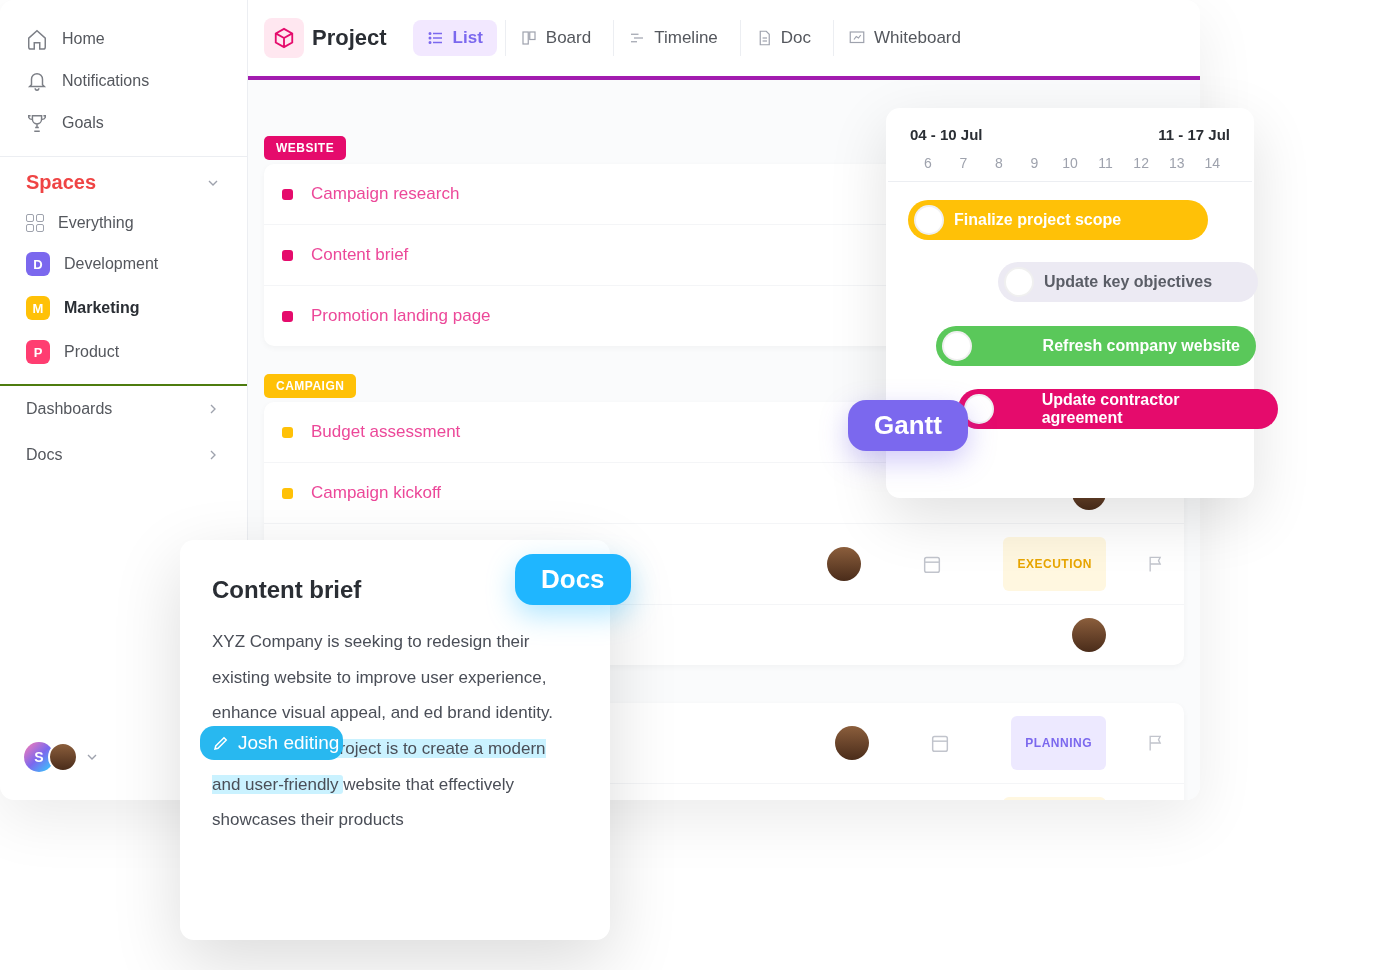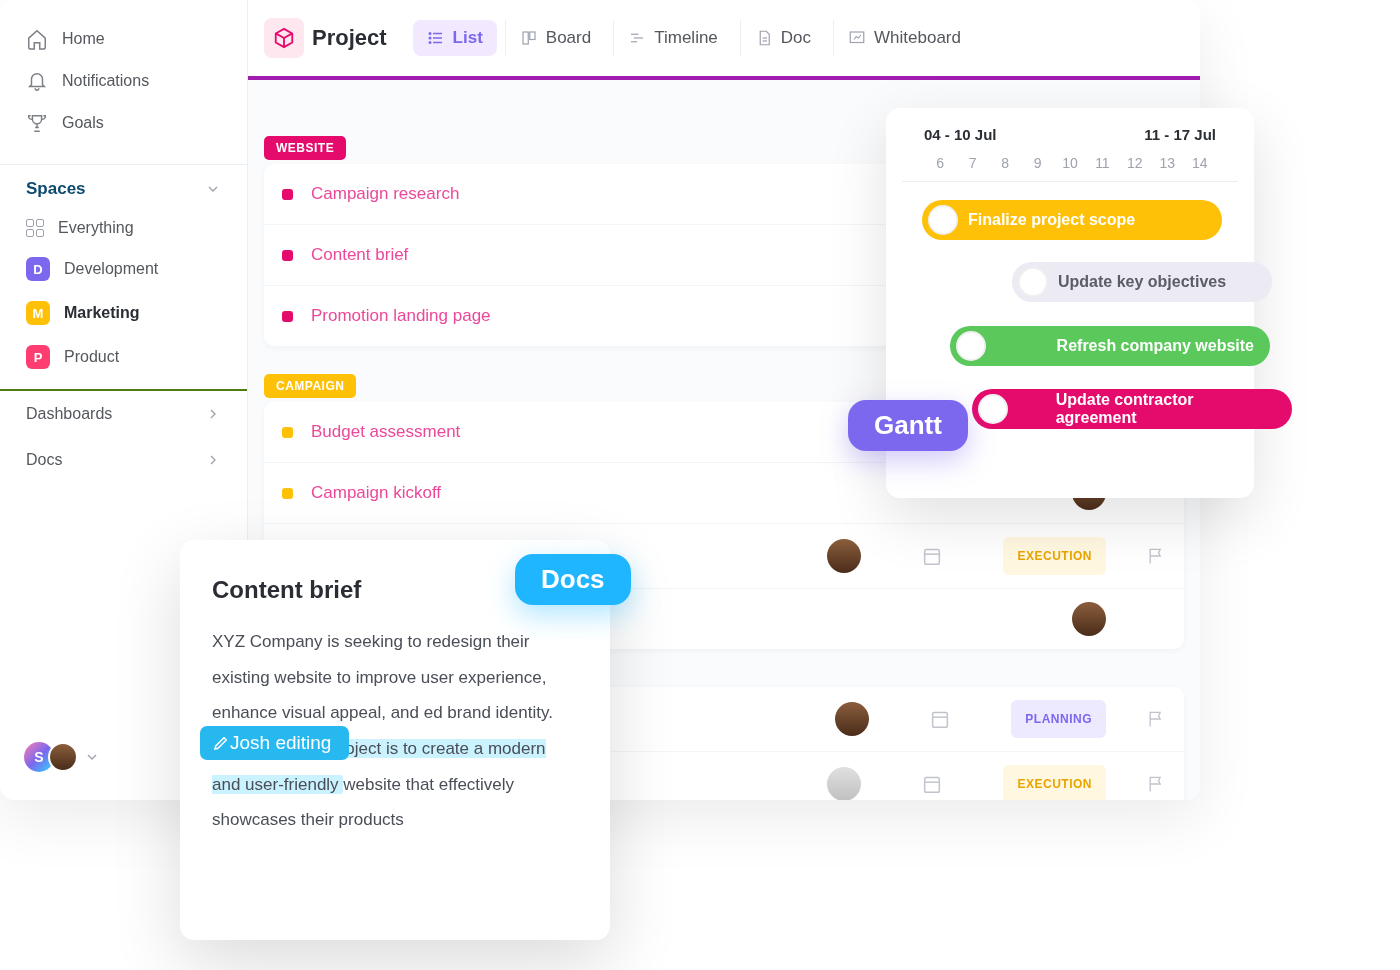--- a/index.html
+++ b/index.html
@@ -5,21 +5,21 @@
 * { margin: 0; padding: 0; box-sizing: border-box; font-family: -apple-system, BlinkMacSystemFont, 'Segoe UI', sans-serif; }
 body { background: #fff; width: 1400px; height: 970px; position: relative; overflow: hidden; }
 
 
 .app { position: absolute; top: 0; left: 0; width: 1200px; height: 800px; background: #fff; border-radius: 14px; display: flex; box-shadow: 0 20px 60px rgba(0,0,0,0.08); overflow: hidden; }
 
 
 .sidebar { width: 248px; border-right: 1px solid #eceef2; display: flex; flex-direction: column; padding-top: 18px; }
 .nav-item { display: flex; align-items: center; gap: 14px; padding: 10px 26px; color: #54575d; font-size: 16px; cursor: pointer; }
 .nav-item .icon { width: 22px; height: 22px; stroke: #7c7f86; stroke-width: 1.6; fill: none; }
-.spaces-hd { display: flex; align-items: center; justify-content: space-between; padding: 14px 26px 10px; font-weight: 700; color: #0c4a6e; font-size: 17px; border-top: 1px solid #eceef2; margin-top: 20px; }
+.spaces-hd { display: flex; align-items: center; justify-content: space-between; padding: 14px 26px 10px; font-weight: 700; color: #ef4444; font-size: 20px; border-top: 1px solid #eceef2; margin-top: 12px; }
 .space-item { display: flex; align-items: center; gap: 14px; padding: 10px 26px; color: #54575d; font-size: 16px; cursor: pointer; }
 .space-item.active { font-weight: 700; color: #2a2e34; }
 .space-badge { width: 24px; height: 24px; border-radius: 6px; display: flex; align-items: center; justify-content: center; color: #fff; font-weight: 700; font-size: 13px; }
 .badge-d { background: #7b68ee; } .badge-m { background: #ffc107; } .badge-p { background: #ff3d71; }
 .bottom-nav { border-top: 2px solid #4d7c0f; margin-top: 10px; }
 .bottom-item { display: flex; align-items: center; justify-content: space-between; padding: 14px 26px; color: #54575d; font-size: 16px; cursor: pointer; }
 .user-corner { position: absolute; bottom: 28px; left: 24px; display: flex; align-items: center; gap: -6px; }
 .avatar-s { width: 30px; height: 30px; border-radius: 50%; background: linear-gradient(135deg,#ff7eb3,#7b68ee,#2bd9ff); display: flex; align-items: center; justify-content: center; color: #fff; font-weight: 700; font-size: 14px; }
 .avatar-img { width: 30px; height: 30px; border-radius: 50%; margin-left: -6px; background: #fcd9a8; border: 2px solid #fff; }
 
@@ -42,45 +42,45 @@
 .task-row { display: flex; align-items: center; padding: 13px 18px; border-bottom: 1px solid #f4f5f7; }
 .task-row:last-child { border-bottom: none; }
 .dot { width: 11px; height: 11px; border-radius: 3px; margin-right: 18px; }
 .dot-pink { background: #e50b6c; } .dot-yellow { background: #ffc107; }
 .task-title { flex: 1; color: #ec4899; font-size: 17px; }
 .assignee { width: 34px; height: 34px; border-radius: 50%; margin-right: 60px; }
 .av1 { background: linear-gradient(#8b5e3c,#4a2c1a); } 
 .av2 { background: linear-gradient(#f8d098,#e8b070); }
 .av3 { background: linear-gradient(#e0e0e0,#c0c0c0); }
 .date-ic { width: 22px; height: 22px; stroke: #c1c4cc; fill: none; margin-right: 60px; }
-.status-badge { padding: 12px 14px; border-radius: 6px; font-size: 12px; font-weight: 700; letter-spacing: .5px; margin-right: 40px; }
+.status-badge { padding: 20px 14px; border-radius: 6px; font-size: 12px; font-weight: 700; letter-spacing: .5px; margin-right: 40px; }
 .st-exec { background: #fff7e0; color: #e8a500; }
 .st-plan { background: #ede9ff; color: #7b68ee; }
 .flag-ic { width: 20px; height: 20px; stroke: #c1c4cc; fill: none; }
 
 
-.gantt { position: absolute; top: 108px; left: 886px; width: 368px; height: 390px; background: #fff; border-radius: 14px; box-shadow: 0 20px 60px rgba(0,0,0,0.12); padding: 18px 16px 0; }
+.gantt { position: absolute; top: 108px; left: 886px; width: 368px; height: 390px; background: #fff; border-radius: 14px; box-shadow: 0 20px 60px rgba(0,0,0,0.12); padding: 18px 2px 0; }
 .gantt-head { display: flex; justify-content: space-between; padding: 0 22px 6px; font-size: 15px; color: #2a2e34; font-weight: 600; }
 .gantt-days { display: flex; padding: 6px 22px 10px; gap: 0; border-bottom: 1px solid #eceef2; }
 .day { flex: 1; text-align: center; color: #9ea2ad; font-size: 14px; }
 .gantt-body { position: relative; height: 280px; padding: 16px 0; }
 .gbar { position: absolute; height: 40px; border-radius: 22px; display: flex; align-items: center; padding: 0 16px 0 6px; color: #fff; font-weight: 600; font-size: 16px; gap: 10px; }
 .gbar .av { width: 30px; height: 30px; border-radius: 50%; background: #fff; border: 2px solid rgba(0,0,0,0.06); }
 .gb1 { top: 18px; left: 20px; width: 300px; background: #ffc107; }
 .gb2 { top: 80px; left: 110px; width: 260px; background: #eceaf3; color: #5a5d66; }
 .gb3 { top: 144px; left: 48px; width: 320px; background: #5ac85a; justify-content: space-between; }
 .gb4 { top: 207px; left: 70px; width: 320px; background: #e50b6c; gap: 48px; }
 .gantt-label { position: absolute; top: 400px; left: 848px; background: #7b68ee; color: #fff; font-weight: 700; font-size: 26px; padding: 10px 26px; border-radius: 18px; box-shadow: 0 10px 28px rgba(123,104,238,0.35); }
 
 
 .doc { position: absolute; top: 540px; left: 180px; width: 430px; height: 400px; background: #fff; border-radius: 14px; box-shadow: 0 24px 70px rgba(0,0,0,0.14); padding: 36px 32px; }
 .doc h2 { font-size: 24px; font-weight: 800; color: #2a2e34; margin-bottom: 20px; }
 .doc p { font-size: 17px; line-height: 2.1; color: #4a4e57; }
 .hl { background: #caf2ff; border-radius: 3px; }
-.editing { position: absolute; top: 726px; left: 200px; background: #28b8f0; color: #fff; padding: 6px 18px 6px 12px; border-radius: 7px; display: flex; align-items: center; gap: 0; font-size: 19px; font-weight: 500; }
+.editing { position: absolute; top: 726px; left: 200px; background: #28b8f0; color: #fff; padding: 6px 4px 6px 12px; border-radius: 14px; display: flex; align-items: center; gap: 8px; font-size: 19px; font-weight: 500; }
 .doc-label { position: absolute; top: 554px; left: 515px; background: #1fb6ff; color: #fff; font-weight: 700; font-size: 26px; padding: 10px 26px; border-radius: 18px; box-shadow: 0 10px 28px rgba(31,182,255,0.35); }
 
 .everything-ic { display: grid; grid-template-columns: 1fr 1fr; gap: 2px; width: 18px; height: 18px; }
 .everything-ic span { border: 1.5px solid #9ea2ad; border-radius: 2px; }
 .chev { width: 16px; height: 16px; stroke: #9ea2ad; fill: none; stroke-width: 2; }
 </style>
 </head>
 <body>
 
 <div class="app">

